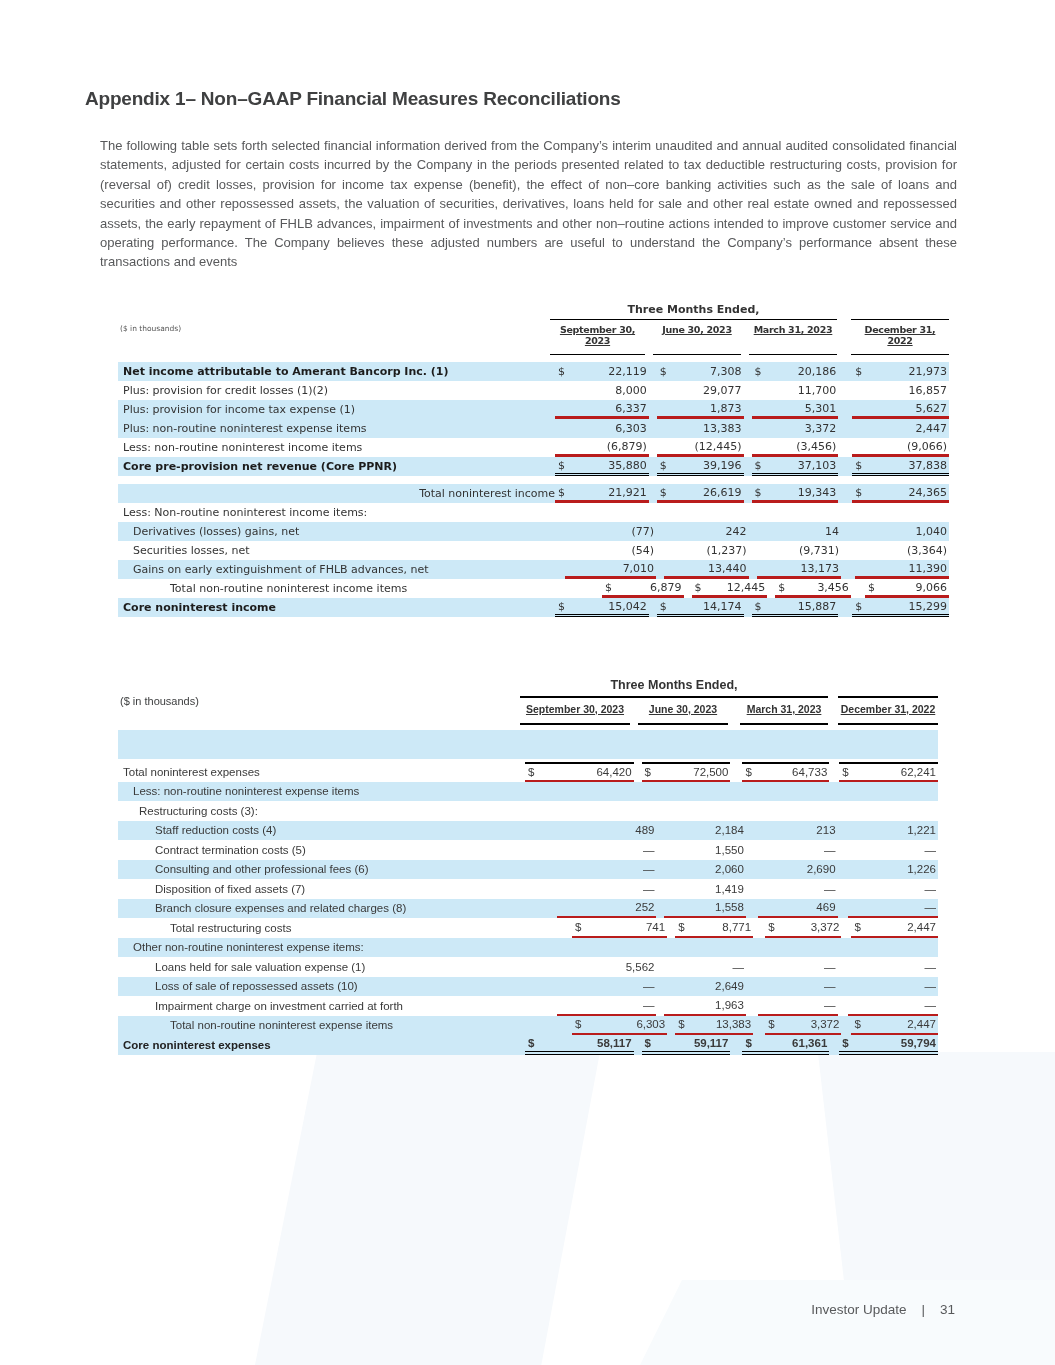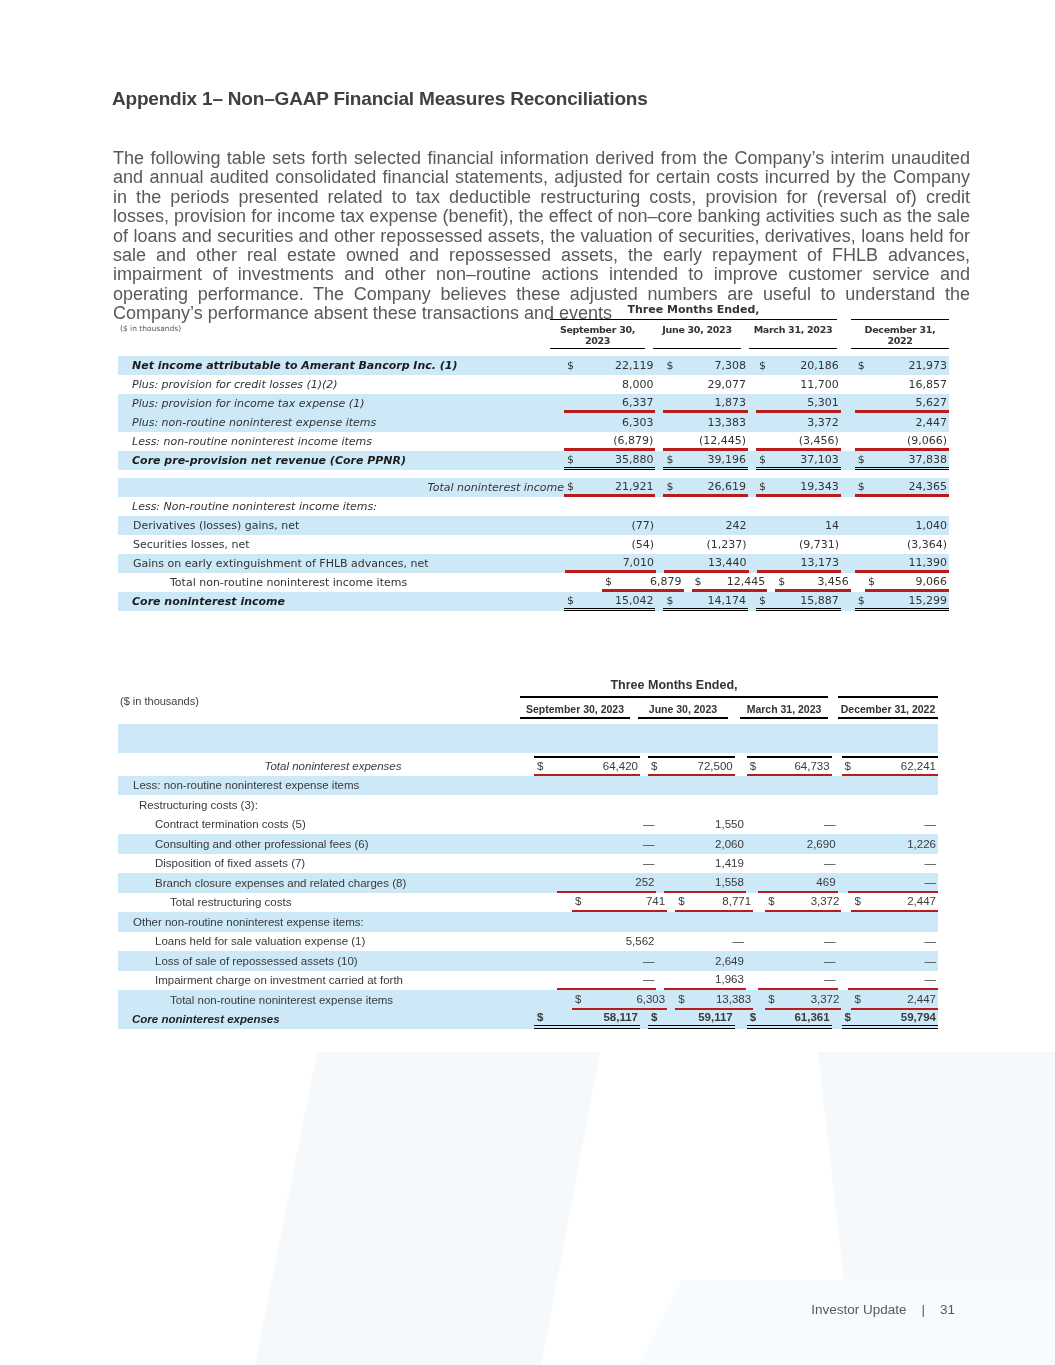--- a/index.html
+++ b/index.html
@@ -7,26 +7,26 @@
     width:1055px;height:1365px;position:relative;background:#ffffff;
     font-family:"Liberation Sans",sans-serif;overflow:hidden;
   }
   
   .wm{position:absolute;background:#f6f9fc;}
   #wm1{left:255px;top:1052px;width:345px;height:313px;clip-path:polygon(18% 0,100% 0,83% 100%,0 100%);}
   #wm2{left:800px;top:1052px;width:255px;height:313px;clip-path:polygon(7% 0,100% 0,100% 100%,21% 100%);}
   #wm3{left:640px;top:1280px;width:420px;height:85px;clip-path:polygon(10% 0,100% 0,100% 100%,0 100%);background:#f8fbfd;}
 
   .heading{
-    position:absolute;left:112px;top:88px;width:880px;margin:0;
+    position:absolute;left:85px;top:88px;width:880px;margin:0;
     font-size:19px;font-weight:700;color:#3f4041;letter-spacing:-0.2px;
   }
   .para{
-    position:absolute;left:100px;top:136px;width:857px;margin:13px;
-    font-size:18px;line-height:19.4px;color:#58595b;text-align:justify;
+    position:absolute;left:100px;top:136px;width:857px;margin:0;
+    font-size:13px;line-height:19.4px;color:#58595b;text-align:justify;
   }
 
   
   .table{position:absolute;color:#333;}
   .t1{left:118px;top:303px;width:831px;font-family:"DejaVu Sans",sans-serif;font-size:11px;}
   .t2{left:118px;top:678px;width:820px;font-family:"Liberation Sans",sans-serif;font-size:11.5px;color:#3a3a3a;}
 
   .unit-note{position:absolute;left:2px;color:#555;}
   .t1 .unit-note{top:21px;font-size:7.5px;}
   .t2 .unit-note{top:17px;font-size:11px;color:#3f4041;}
@@ -39,38 +39,38 @@
   .group123{text-align:center;font-weight:700;}
   .t1 .group123{width:287px;height:16px;line-height:14px;border-bottom:1px solid #000;font-size:11px;}
   .t2 .group123{width:308px;height:18px;line-height:15px;border-bottom:2px solid #000;font-size:12.5px;color:#333;}
   .c4line{align-self:flex-end;}
   .t1 .c4line{width:98px;margin-left:14px;height:16px;border-bottom:1px solid #000;}
   .t2 .c4line{width:100px;margin-left:10px;height:18px;border-bottom:2px solid #000;}
 
   .thead2{display:flex;}
   .t1 .thead2{margin-top:4px;}
   .t2 .thead2{margin-top:5px;}
-  .colhead{font-weight:700;text-align:center;padding-bottom:2px;}
+  .colhead{font-weight:700;text-align:center;padding-bottom:8px;text-decoration:underline;}
   .t1 .colhead{font-size:9.5px;letter-spacing:-0.3px;border-bottom:1px solid #000;}
   .t2 .colhead{font-size:10.5px;border-bottom:2px solid #000;color:#333;}
 
   .t1 .c0{width:95px;}  .t1 .c1{width:88px;margin-left:8px;}  .t1 .c2{width:88px;margin-left:8px;}  .t1 .c3{width:98px;margin-left:14px;}
   .t2 .c0{width:110px;} .t2 .c1{width:90px;margin-left:8px;}  .t2 .c2{width:88px;margin-left:12px;} .t2 .c3{width:100px;margin-left:10px;}
 
   .rows{position:relative;}
   .t1 .rows{margin-top:7px;}
   .t2 .rows{margin-top:5px;}
 
   .trow{display:flex;align-items:center;height:19px;}
   .t2 .trow{height:19.5px;}
   .trow.shaded{background:#cde9f7;}
   .tlabel{flex:none;white-space:nowrap;overflow:hidden;}
   .t1 .tlabel{width:432px;}
   .t2 .tlabel{width:402px;}
-  .ind0{padding-left:14px;font-style:italic;} .ind1{padding-left:15px;} .ind2{padding-left:21px;} .ind3{padding-left:37px;} .ind4{padding-left:52px;}
+  .ind0{padding-left:5px;} .ind1{padding-left:15px;} .ind2{padding-left:21px;} .ind3{padding-left:37px;} .ind4{padding-left:52px;}
   .b{font-weight:700;color:#1c1c1c;}
   .t2 .b{color:#222;}
 
   .tcell{display:flex;justify-content:space-between;align-items:center;align-self:stretch;
          box-sizing:border-box;padding:0 2px 0 3px;}
   .val{margin-left:auto;white-space:nowrap;}
   .bv{font-weight:700;}
   .rb{border-bottom:3px solid #b91c1c;}
   .rt{border-top:1px solid #000;}
   .rd{border-bottom:3px double #000;}
@@ -324,21 +324,21 @@
   </div>
   <div class="thead2">
     <div class="tlabel-spacer"></div>
     <div class="colhead c0">September 30, 2023</div>
     <div class="colhead c1">June 30, 2023</div>
     <div class="colhead c2">March 31, 2023</div>
     <div class="colhead c3">December 31, 2022</div>
   </div>
   <div class="rows">
       <div class="trow shaded" style="margin-top: 5px; height: 29px;"></div>
-      <div class="trow" style="margin-top: 3px; text-align: center;">
+      <div class="trow" style="margin-top: 3px;">
         <div class="tlabel ind0">Total noninterest expenses</div>
         <div class="tcell c0 rt rb">
           <span class="dollar">$</span>
           <span class="val">64,420</span>
         </div>
         <div class="tcell c1 rt rb">
           <span class="dollar">$</span>
           <span class="val">72,500</span>
         </div>
         <div class="tcell c2 rt rb">
@@ -348,20 +348,35 @@
         <div class="tcell c3 rt rb">
           <span class="dollar">$</span>
           <span class="val">62,241</span>
         </div>
       </div>
       <div class="trow shaded">
         <div class="tlabel ind1">Less: non-routine noninterest expense items</div>
       </div>
       <div class="trow">
         <div class="tlabel ind2">Restructuring costs (3):</div>
+      </div>
+      <div class="trow shaded">
+        <div class="tlabel ind3">Staff reduction costs (4)</div>
+        <div class="tcell c0">
+          <span class="val">489</span>
+        </div>
+        <div class="tcell c1">
+          <span class="val">2,184</span>
+        </div>
+        <div class="tcell c2">
+          <span class="val">213</span>
+        </div>
+        <div class="tcell c3">
+          <span class="val">1,221</span>
+        </div>
       </div>
       <div class="trow">
         <div class="tlabel ind3">Contract termination costs (5)</div>
         <div class="tcell c0">
           <span class="val">—</span>
         </div>
         <div class="tcell c1">
           <span class="val">1,550</span>
         </div>
         <div class="tcell c2">

